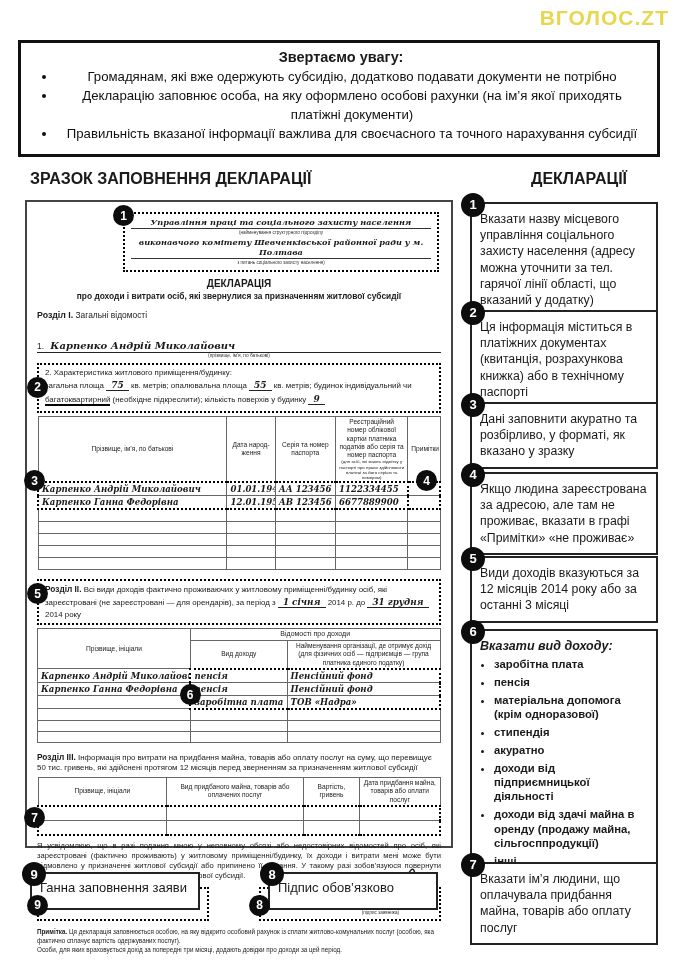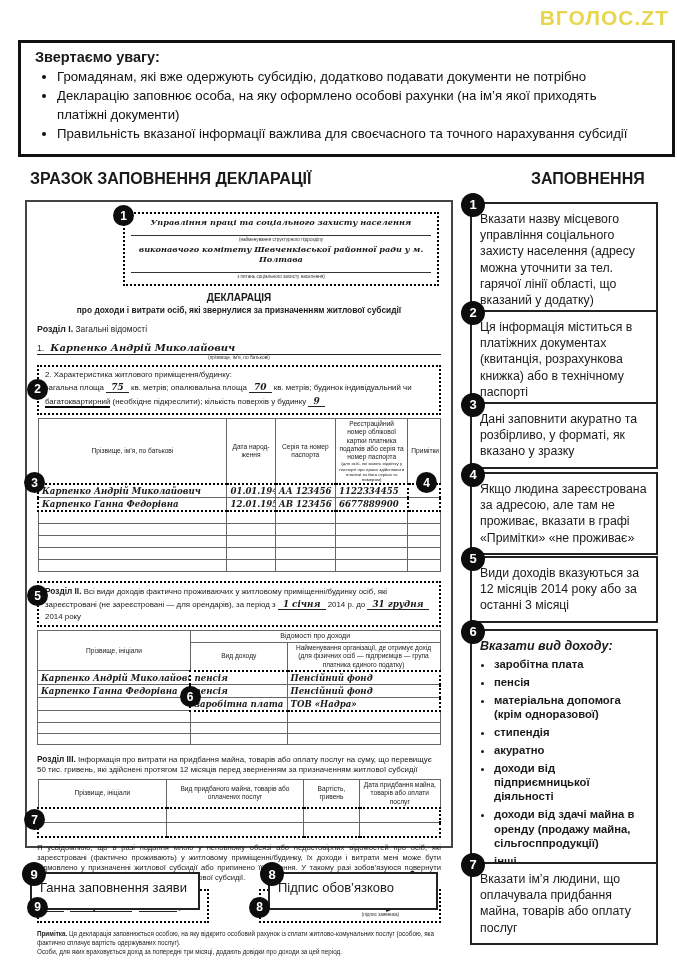--- a/index.html
+++ b/index.html
@@ -3,21 +3,21 @@
 <meta charset="utf-8">
 <style>
   html,body{margin:0;padding:0;}
   body{width:677px;height:960px;position:relative;background:#fff;
        font-family:"Liberation Sans",sans-serif;color:#1a1a1a;overflow:hidden;}
 
   .logo{position:absolute;top:6px;right:8px;font-size:21px;font-weight:bold;
         color:#e7d64e;letter-spacing:1px;margin-left:24px;}
 
   .attention{position:absolute;left:18px;top:40px;width:612px;border:3px solid #111;
-             padding:6px 25px 10px 14px;background:#fff;}
+             padding:6px 10px 10px 14px;background:#fff;text-align:center;}
   .attention-title{font-size:14.5px;font-weight:bold;margin-bottom:2px;}
   .attention ul{margin:0;padding-left:22px;}
   .attention li{font-size:13.2px;line-height:1.45;color:#111;}
 
   .sample-title{position:absolute;left:30px;top:170px;font-size:16px;font-weight:bold;}
   .instruction-title{position:absolute;left:531px;top:170px;font-size:16px;font-weight:bold;}
 
   
   .form{position:absolute;left:25px;top:200px;width:428px;height:648px;
         border:2px solid #444;background:#fff;padding:0 10px;box-sizing:border-box;}
@@ -25,29 +25,29 @@
   .badge{position:absolute;width:21px;height:21px;background:#0d0d0d;color:#fff;
          border-radius:50%;font-size:12px;font-weight:bold;display:flex;
          align-items:center;justify-content:center;z-index:6;}
 
   .dotbox{border:2.5px dotted #000;position:relative;}
   .hw{font-family:"DejaVu Serif",serif;font-style:italic;font-weight:bold;}
   .u2{border-bottom:1px solid #222;padding:0 5px;}
   .u3{border-bottom:2.5px solid #000;}
 
   .hdrbox{margin:10px 2px 0 86px;padding:3px 6px;text-align:center;}
-  .hl{font-size:8.2px;border-bottom:1px solid #333;padding-bottom:8px;}
+  .hl{font-size:8.2px;border-bottom:1px solid #333;padding-bottom:1px;}
   .hcap{font-size:4.6px;color:#333;margin:1px 0 2px 0;}
 
   .ftitle{text-align:center;font-size:10px;font-weight:bold;margin-top:6px;}
   .fsub{text-align:center;font-size:8.4px;font-weight:bold;margin-top:2px;}
 
   .sechead{font-size:8.4px;margin-top:9px;}
   .sechead b{font-size:8.8px;}
-  .nameline{border-bottom:1px solid #222;margin-top:8px;font-size:8.4px;padding-bottom:1px;}
+  .nameline{border-bottom:1px solid #222;margin-top:20px;font-size:8.4px;padding-bottom:1px;}
   .nameline .hw{font-size:10px;margin-left:4px;}
   .namecap{text-align:center;font-size:4.8px;color:#333;}
 
   .item2{margin-top:5px;padding:2px 6px 4px 6px;font-size:7.9px;line-height:1.55;}
   .item2 .hw{font-size:9px;}
 
   .cap3{font-size:7.3px;margin-top:6px;}
 
   .tblwrap{position:relative;margin-top:3px;}
   table{border-collapse:collapse;width:100%;table-layout:fixed;}
@@ -105,21 +105,21 @@
 <div class="attention">
   <div class="attention-title">Звертаємо увагу:</div>
   <ul>
       <li>Громадянам, які вже одержують субсидію, додатково подавати документи не потрібно</li>
       <li>Декларацію заповнює особа, на яку оформлено особові рахунки (на ім’я якої приходять платіжні документи)</li>
       <li>Правильність вказаної інформації важлива для своєчасного та точного нарахування субсидії</li>
     </ul>
 </div>
 
 <div class="sample-title">ЗРАЗОК ЗАПОВНЕННЯ ДЕКЛАРАЦІЇ</div>
-<div class="instruction-title">ЗАПОВНЕННЯ</div>
+<div class="instruction-title">ДЕКЛАРАЦІЇ</div>
 
 <div class="form">
 
   <div class="dotbox hdrbox">
     <span class="badge" style="left:-12px;top:-9px">1</span>
     <div class="hl"><span class="hw">Управління праці та соціального захисту населення</span></div>
     <div class="hcap">(найменування структурного підрозділу</div>
     <div class="hl"><span class="hw">виконавчого комітету Шевченківської районної ради у м. Полтава</span></div>
     <div class="hcap">з питань соціального захисту населення)</div>
   </div>
@@ -138,21 +138,21 @@
   </div>
   <div class="namecap">(прізвище, ім’я, по батькові)</div>
 
   <div class="dotbox item2">
     <span class="badge" style="left:-12px;top:12px">2</span>
     <div>2. Характеристика житлового приміщення/будинку:</div>
     <div>
       <span>загальна площа</span>
       <span class="hw u2">75</span>
       <span>кв. метрів; опалювальна площа</span>
-      <span class="hw u2">70</span>
+      <span class="hw u2">55</span>
       <span>кв. метрів; будинок індивідуальний чи</span>
       <span class="u3">багатоквартирний</span>
       <span>(необхідне підкреслити); кількість поверхів у будинку</span>
       <span class="hw u2">9</span>
     </div>
   </div>
 
 
   <div class="tblwrap">
     <span class="badge" style="left:-13px;top:54px">3</span>

